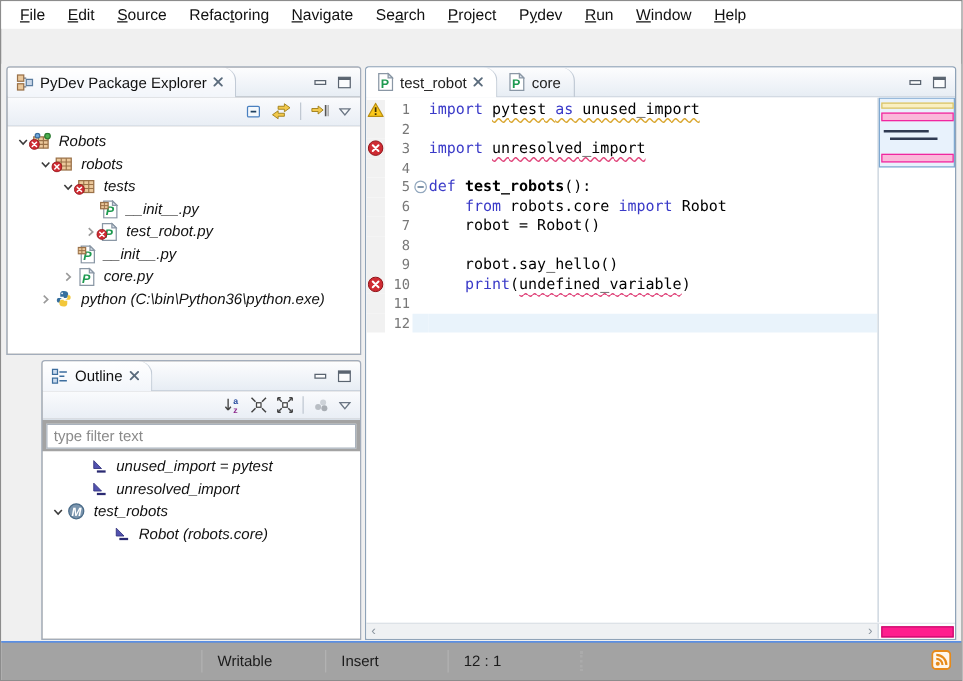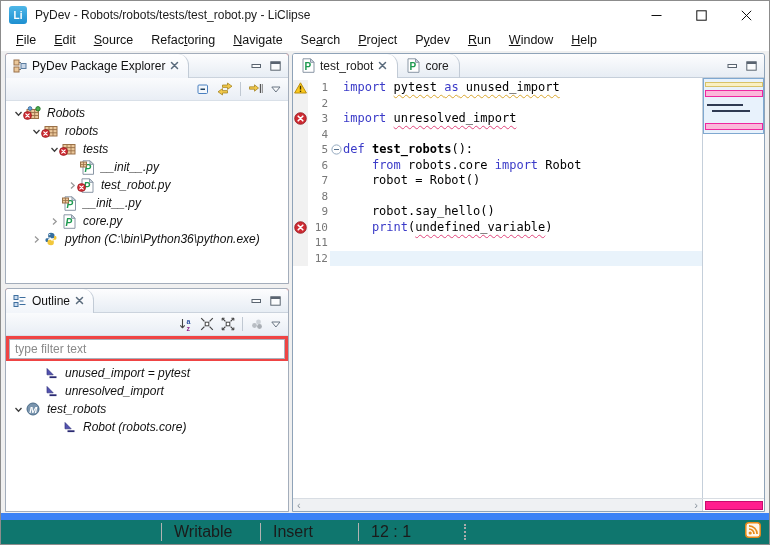--- a/index.html
+++ b/index.html
@@ -19,23 +19,23 @@
   
   .menubar { height:22px; background:#FFFFFF; display:flex; align-items:center; padding-left:6px;
              font-size:12.5px; color:#111; }
   .menu-item { padding:2px 9px; }
   .menu-item u { text-decoration:underline; }
 
   
   .main { position:absolute; top:50px; left:0; right:0; bottom:31px; background:#F0F0F0; }
   .leftcol { position:absolute; left:4px; top:2px; width:284px; bottom:1px; }
   .view { position:absolute; left:0; right:0; border:1px solid #A3ADBB; border-radius:3px 3px 0 0;
-          background:#ef4444; display:flex; flex-direction:column; overflow:hidden; }
+          background:#a3a3a3; display:flex; flex-direction:column; overflow:hidden; }
   #pkg-view { top:0; height:231px; }
-  #outline-view { top:235px; bottom:0; }
+  #outline-view { top:235px; bottom:0;margin-left:28px; }
 
   .view-header { height:24px; background:linear-gradient(#FDFDFE,#E7EDF4); display:flex;
                  align-items:center; border-bottom:1px solid #CBD3DD; flex:none; }
   .view-tab { height:24px; display:flex; align-items:center; gap:5px; padding:0 9px 0 7px;
               background:linear-gradient(#FFFFFF,#F2F5FA); border-right:1px solid #C2CBD6;
               border-radius:2px 11px 0 0; font-size:12px; color:#111; white-space:nowrap; }
   .hdr-btns { margin-left:auto; display:flex; gap:8px; padding-right:7px; align-items:center; }
 
   .toolbar { height:23px; background:linear-gradient(#FAFBFD,#E9EEF5); display:flex; align-items:center;
              justify-content:flex-end; gap:7px; padding:0 7px; border-bottom:1px solid #D9E0E8; flex:none; }
@@ -88,55 +88,34 @@
                border:1px solid #7FA8D0; }
   .mmark { position:absolute; }
 
   .scrollrow { height:13px; flex:none; display:flex; border-top:1px solid #D8DDE3; background:#EFF1F3; }
   .hscroll { flex:1; display:flex; align-items:center; justify-content:space-between; padding:0 4px;
              color:#8A949E; font-size:11px; }
   .corner { width:62px; flex:none; background:#fff; border-left:1px solid #C5CFDA; padding:1.5px; }
   .corner .pink { width:100%; height:100%; background:#FF1E8E; border:1px solid #C90B6E; }
 
   
-  .statusbar { position:absolute; left:0; right:0; bottom:0; height:31px; border-top:7px solid #3b82f6;
-               background:#0f766e; display:flex; align-items:center; font-size:16px; color:#1b1b1b; }
+  .statusbar { position:absolute; left:0; right:0; bottom:0; height:31px; border-top:1px solid #3b82f6;
+               background:#a3a3a3; display:flex; align-items:center; font-size:12px; color:#1b1b1b; }
   .sb-spacer1 { width:160px; }
   .sb-sep { width:1px; height:18px; background:#B2B2B2; }
   .sb-cell { padding-left:12px; display:flex; align-items:center; }
   .sb-w { width:98px; } .sb-i { width:97px; } .sb-p { width:103px; }
   .sb-dots { width:2px; height:16px; border-left:2px dotted #ABABAB; margin-left:2px; }
   .sb-right { margin-left:auto; padding-right:8px; display:flex; align-items:center; }
 </style>
 </head>
 <body>
 
 <div class="window">
 
-  <div class="titlebar">
-    <span class="app-icon">Li</span>
-    <span class="title-text">PyDev - Robots/robots/tests/test_robot.py - LiClipse</span>
-    <div class="win-controls" id="win-controls">
-        <div class="win-btn">
-          <svg width="11" height="11" viewBox="0 0 11 11">
-            <path d="M0.5 5.5 h10" stroke="#111" stroke-width="1"></path>
-          </svg>
-        </div>
-        <div class="win-btn">
-          <svg width="11" height="11" viewBox="0 0 11 11">
-            <rect x="0.8" y="0.8" width="9.4" height="9.4" fill="none" stroke="#111" stroke-width="1"></rect>
-          </svg>
-        </div>
-        <div class="win-btn">
-          <svg width="11" height="11" viewBox="0 0 11 11">
-            <path d="M0.8 0.8 L10.2 10.2 M10.2 0.8 L0.8 10.2" stroke="#111" stroke-width="1"></path>
-          </svg>
-        </div>
-      </div>
-  </div>
 
   <div class="menubar" id="menubar">
       <span class="menu-item"><u>F</u>ile</span>
       <span class="menu-item"><u>E</u>dit</span>
       <span class="menu-item"><u>S</u>ource</span>
       <span class="menu-item">Refac<u>t</u>oring</span>
       <span class="menu-item"><u>N</u>avigate</span>
       <span class="menu-item">Se<u>a</u>rch</span>
       <span class="menu-item"><u>P</u>roject</span>
       <span class="menu-item">P<u>y</u>dev</span>

